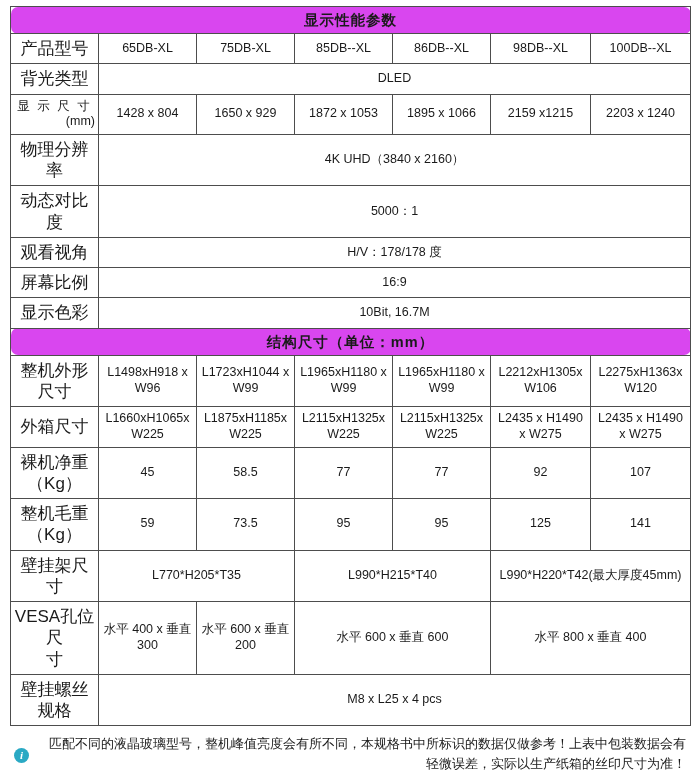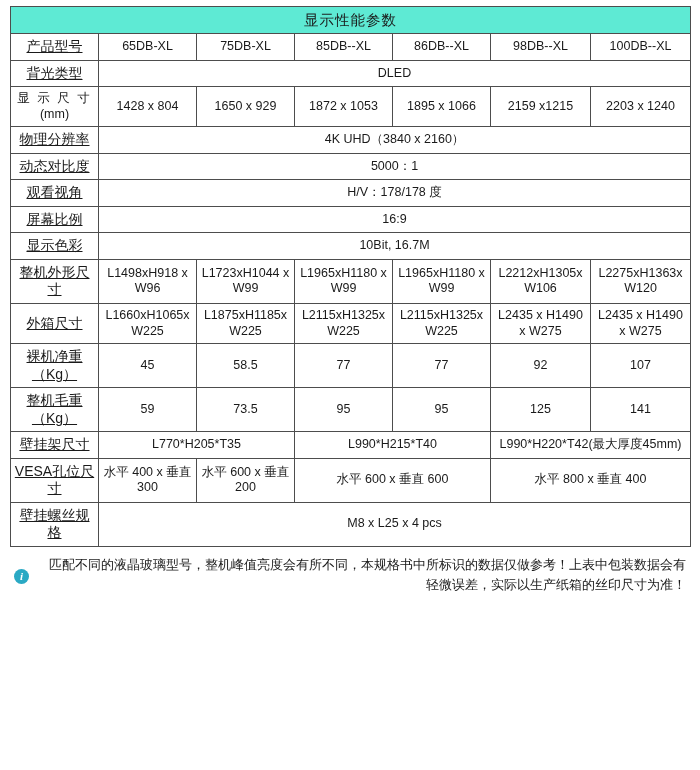--- a/index.html
+++ b/index.html
@@ -28,41 +28,41 @@
   }
   table.spec td {
     border: 1px solid #4d4d4d;
     padding: 4px 3px;
     text-align: center;
     vertical-align: middle;
     line-height: 1.25;
     word-break: break-word;
   }
   td.section-title {
-    background: #5eead4;
-    font-weight: normal;
+    background: #d946ef;
+    font-weight: bold;
     font-size: 14.5px;
     letter-spacing: 1px;
     padding: 6px 2px;
+    border-radius: 7px;
   }
   td.rowlabel {
     text-align: left;
     padding-left: 6px;
-    font-size: 14px;
-    text-decoration: underline;
+    font-size: 17px;
   }
   td.rowlabel-spaced {
     text-align: left;
     padding-left: 6px;
     letter-spacing: 2px;
     margin-left: 27px;
   }
   .small-unit {
     display: block;
-    text-align: center;
+    text-align: right;
     letter-spacing: 0;
   }
   .info-cell {
     text-align: left;
     padding-left: 8px;
   }
   .info-icon {
     display: inline-block;
     width: 15px;
     height: 15px;
@@ -181,20 +181,23 @@
     <tr>
       <td class="rowlabel">屏幕比例</td>
       <td colspan="6">16:9</td>
     </tr>
 
     <tr>
       <td class="rowlabel">显示色彩</td>
       <td colspan="6">10Bit, 16.7M</td>
     </tr>
 
+    <tr>
+      <td class="section-title" colspan="7">结构尺寸（单位：mm）</td>
+    </tr>
 
 
     <tr>
       <td class="rowlabel">
         <span>整机外形尺寸</span>
       </td>
       <td>L1498xH918 x W96</td>
       <td>L1723xH1044 x W99</td>
       <td>L1965xH1180 x W99</td>
       <td>L1965xH1180 x W99</td>

